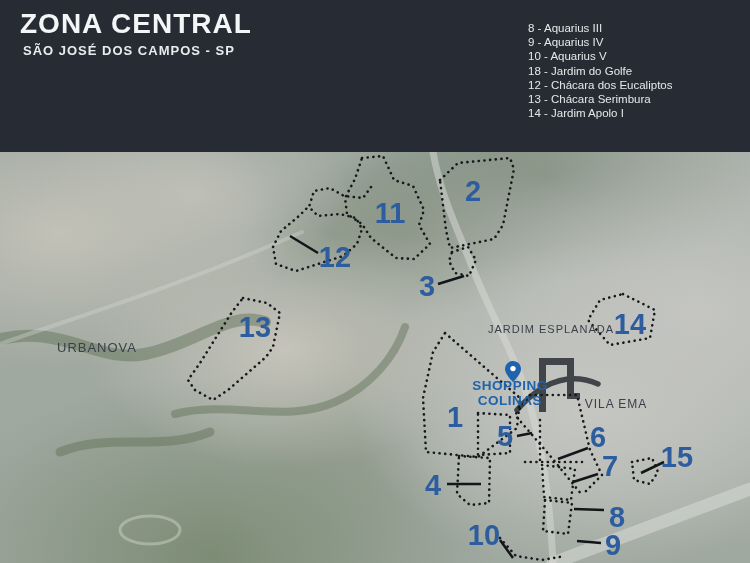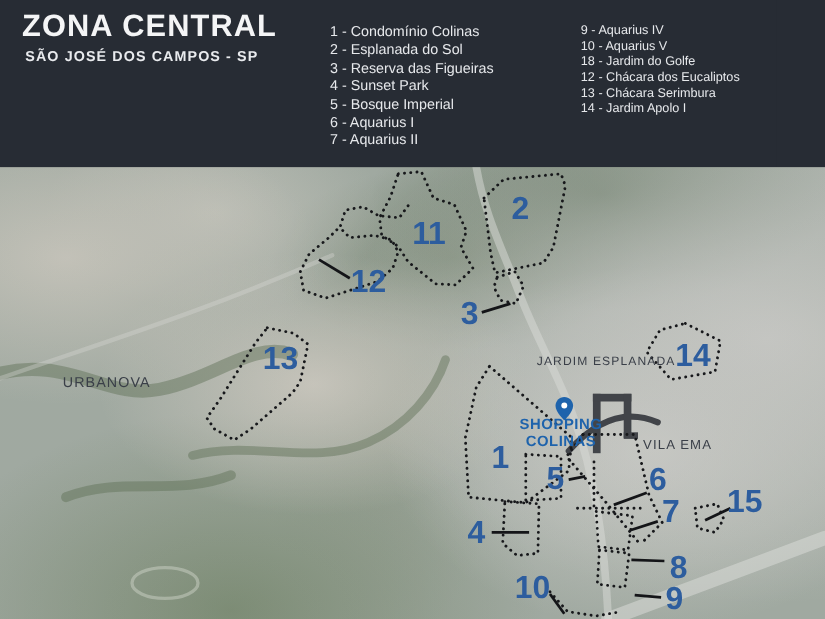--- a/index.html
+++ b/index.html
@@ -58,31 +58,23 @@
 </style>
 </head>
 <body>
 
 <div class="stage">
 
   <div class="header">
     <div class="title">ZONA CENTRAL</div>
     <div class="subtitle">SÃO JOSÉ DOS CAMPOS - SP</div>
 
-    <div class="legend col1">
-      <div class="legend-item">1 - Condomínio Colinas</div>
-      <div class="legend-item">2 - Esplanada do Sol</div>
-      <div class="legend-item">3 - Reserva das Figueiras</div>
-      <div class="legend-item">4 - Sunset Park</div>
-      <div class="legend-item">5 - Bosque Imperial</div>
-      <div class="legend-item">6 - Aquarius I</div>
-      <div class="legend-item">7 - Aquarius II</div>
-    </div>
 
     <div class="legend col2">
+      <div class="legend-item">8 - Aquarius III</div>
       <div class="legend-item">9 - Aquarius IV</div>
       <div class="legend-item">10 - Aquarius V</div>
       <div class="legend-item">18 - Jardim do Golfe</div>
       <div class="legend-item">12 - Chácara dos Eucaliptos</div>
       <div class="legend-item">13 - Chácara Serimbura</div>
       <div class="legend-item">14 - Jardim Apolo I</div>
     </div>
   </div>
 
   <div class="map">

